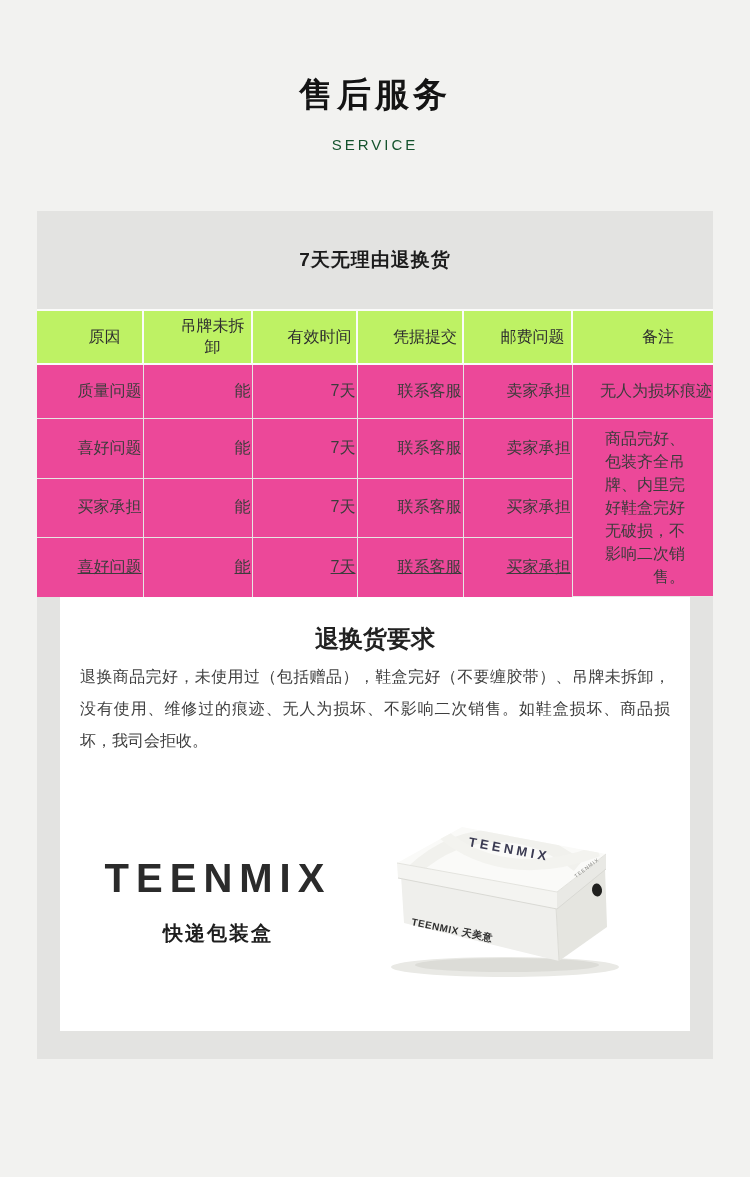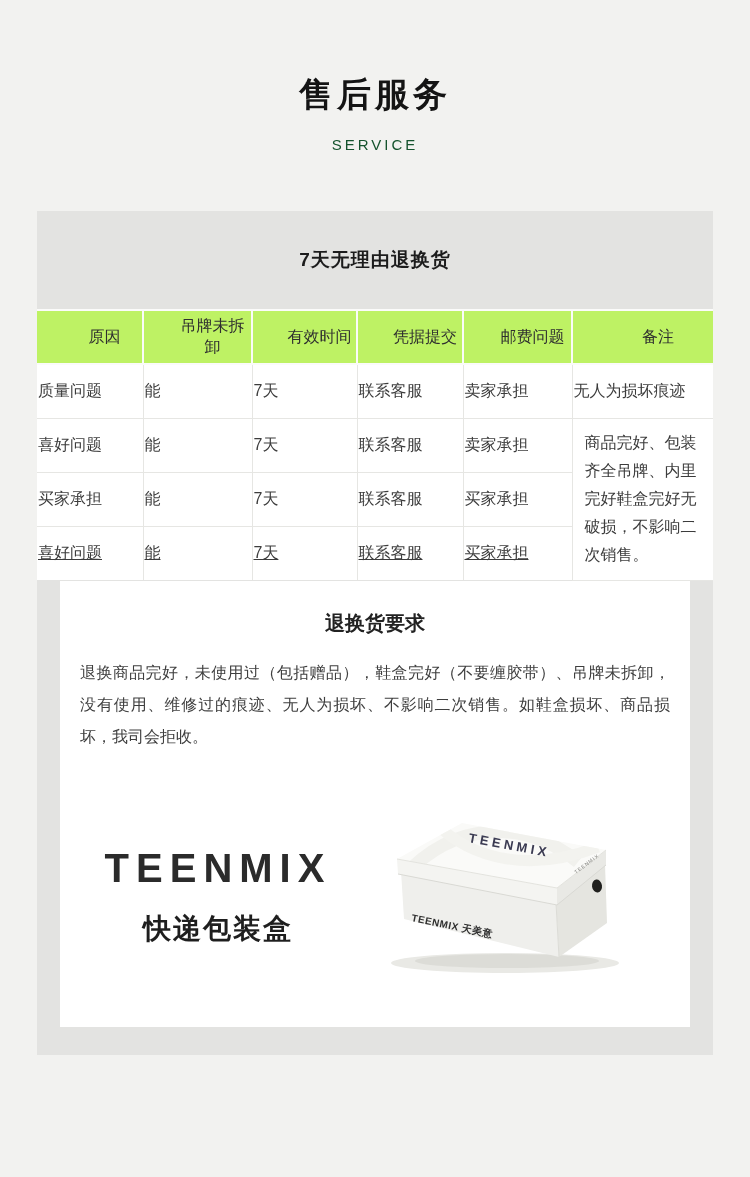--- a/index.html
+++ b/index.html
@@ -23,43 +23,43 @@
   
   table.policy{width:100%;border-collapse:collapse;table-layout:fixed;}
   table.policy th{
     background:#bef264;height:50px;font-size:16px;font-weight:400;color:#2f2f2f;
     border-left:2px solid #fbfbfa;border-top:2px solid #fbfbfa;border-bottom:2px solid #fbfbfa;
     text-align:center;
     padding-left:31px;
   }
   table.policy th:first-child{border-left:none;}
   table.policy td{
-    background:#ffffff;height:51px;font-size:16px;color:#3c3c3c;text-align:left;
+    background:#ec4899;height:51px;font-size:16px;color:#3c3c3c;text-align:right;
     border-left:1px solid #e6e6e3;border-bottom:1px solid #e6e6e3;
   }
   table.policy td:first-child{border-left:none;}
   table.policy tr:last-child td{border-bottom:none;text-decoration:underline;}
   td.remark-merged{
-    text-align:left;padding:8px 12px;line-height:28px;vertical-align:middle;
+    text-align:left;padding:8px 28px;line-height:23px;vertical-align:middle;
   }
 
   
   .white-box{margin:0 23px;background:#ffffff;}
-  .req-title{padding-top:30px;text-align:center;font-size:20px;font-weight:700;color:#222;line-height:24px;}
-  .req-para{margin:22px 20px 0;padding-bottom:20px;font-size:16px;line-height:32px;
+  .req-title{padding-top:30px;text-align:center;font-size:24px;font-weight:700;color:#222;line-height:24px;}
+  .req-para{margin:10px 20px 0;padding-bottom:20px;font-size:16px;line-height:32px;
     color:#3e3e3e;text-align:justify;}
   .req-band{background:#f4f4f2;padding:17px 20px;font-size:16px;line-height:28px;color:#3e3e3e;}
   .req-band + .req-band{margin-top:2px;}
   .req-band.two-line{padding:15px 20px;line-height:32px;text-align:justify;}
 
   
   .brand-section{display:flex;align-items:center;padding:34px 10px 40px 8px;}
   .brand-left{width:300px;text-align:center;}
   .brand-name{font-size:40px;font-weight:600;letter-spacing:7px;color:#2b2b2b;line-height:44px;}
-  .brand-caption{margin-top:20px;font-size:28px;font-weight:700;letter-spacing:2px;color:#1e1e1e;}
+  .brand-caption{margin-top:20px;font-size:20px;font-weight:700;letter-spacing:2px;color:#1e1e1e;}
   .box-photo{width:280px;height:180px;display:block;}
 </style>
 </head>
 <body>
 
 <div class="page-header">
   <div class="page-title">售后服务</div>
   <div class="page-subtitle">SERVICE</div>
 </div>
 

